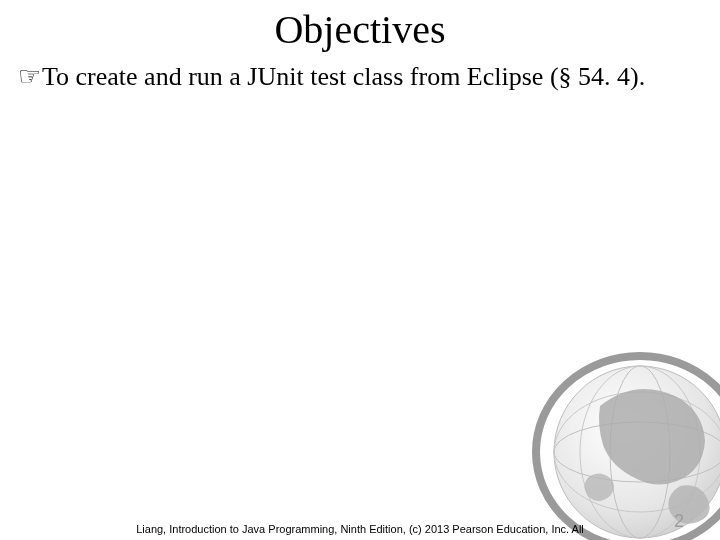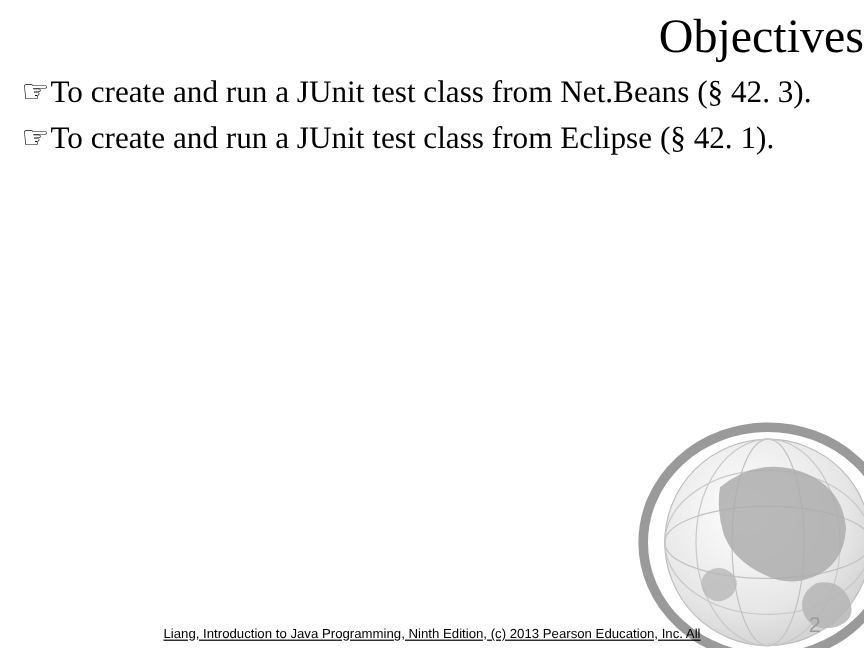--- a/index.html
+++ b/index.html
@@ -13,21 +13,21 @@
     position: relative;
     overflow: hidden;
   }
   .slide {
     width: 720px;
     height: 540px;
     position: relative;
     box-sizing: border-box;
   }
   .title {
-    text-align: right;
+    text-align: center;
     font-size: 40px;
     font-weight: 400;
     margin-top: 6px;
     margin-bottom: 8px;
   }
   .body {
     padding: 0 24px 0 18px;
     font-size: 26px;
     line-height: 1.22;
   }
@@ -45,21 +45,21 @@
     position: absolute;
     bottom: 10px;
     left: 0;
     width: 720px;
     text-align: center;
     font-family: Arial, Helvetica, sans-serif;
     font-size: 11px;
     line-height: 1.2;
     color: #000;
   }
-  .footer .line { display: block; text-decoration: underline; }
+  .footer .line { display: block; }
   .pagenum {
     position: absolute;
     right: 36px;
     bottom: 14px;
     font-family: Arial, Helvetica, sans-serif;
     font-size: 18px;
     color: #9b9b9b;
   }
   .globe {
     position: absolute;
@@ -72,24 +72,21 @@
 </style>
 </head>
 <body>
 
 <div class="slide">
 
   <div class="title">Objectives</div>
 
   <div class="body">
     <div class="item">
-      <span class="bullet">☞</span><span>To create and run a JUnit test class from Net.Beans (§ 42. 3).</span>
-    </div>
-    <div class="item">
-      <span class="bullet">☞</span><span>To create and run a JUnit test class from Eclipse (§ 42. 1).</span>
+      <span class="bullet">☞</span><span>To create and run a JUnit test class from Eclipse (§ 54. 4).</span>
     </div>
   </div>
 
   <svg class="globe" viewBox="0 0 220 220">
     <defs>
       <radialGradient id="gfill" cx="40%" cy="35%" r="70%">
         <stop offset="0%" stop-color="#ffffff"></stop>
         <stop offset="70%" stop-color="#e6e6e6"></stop>
         <stop offset="100%" stop-color="#d0d0d0"></stop>
       </radialGradient>

